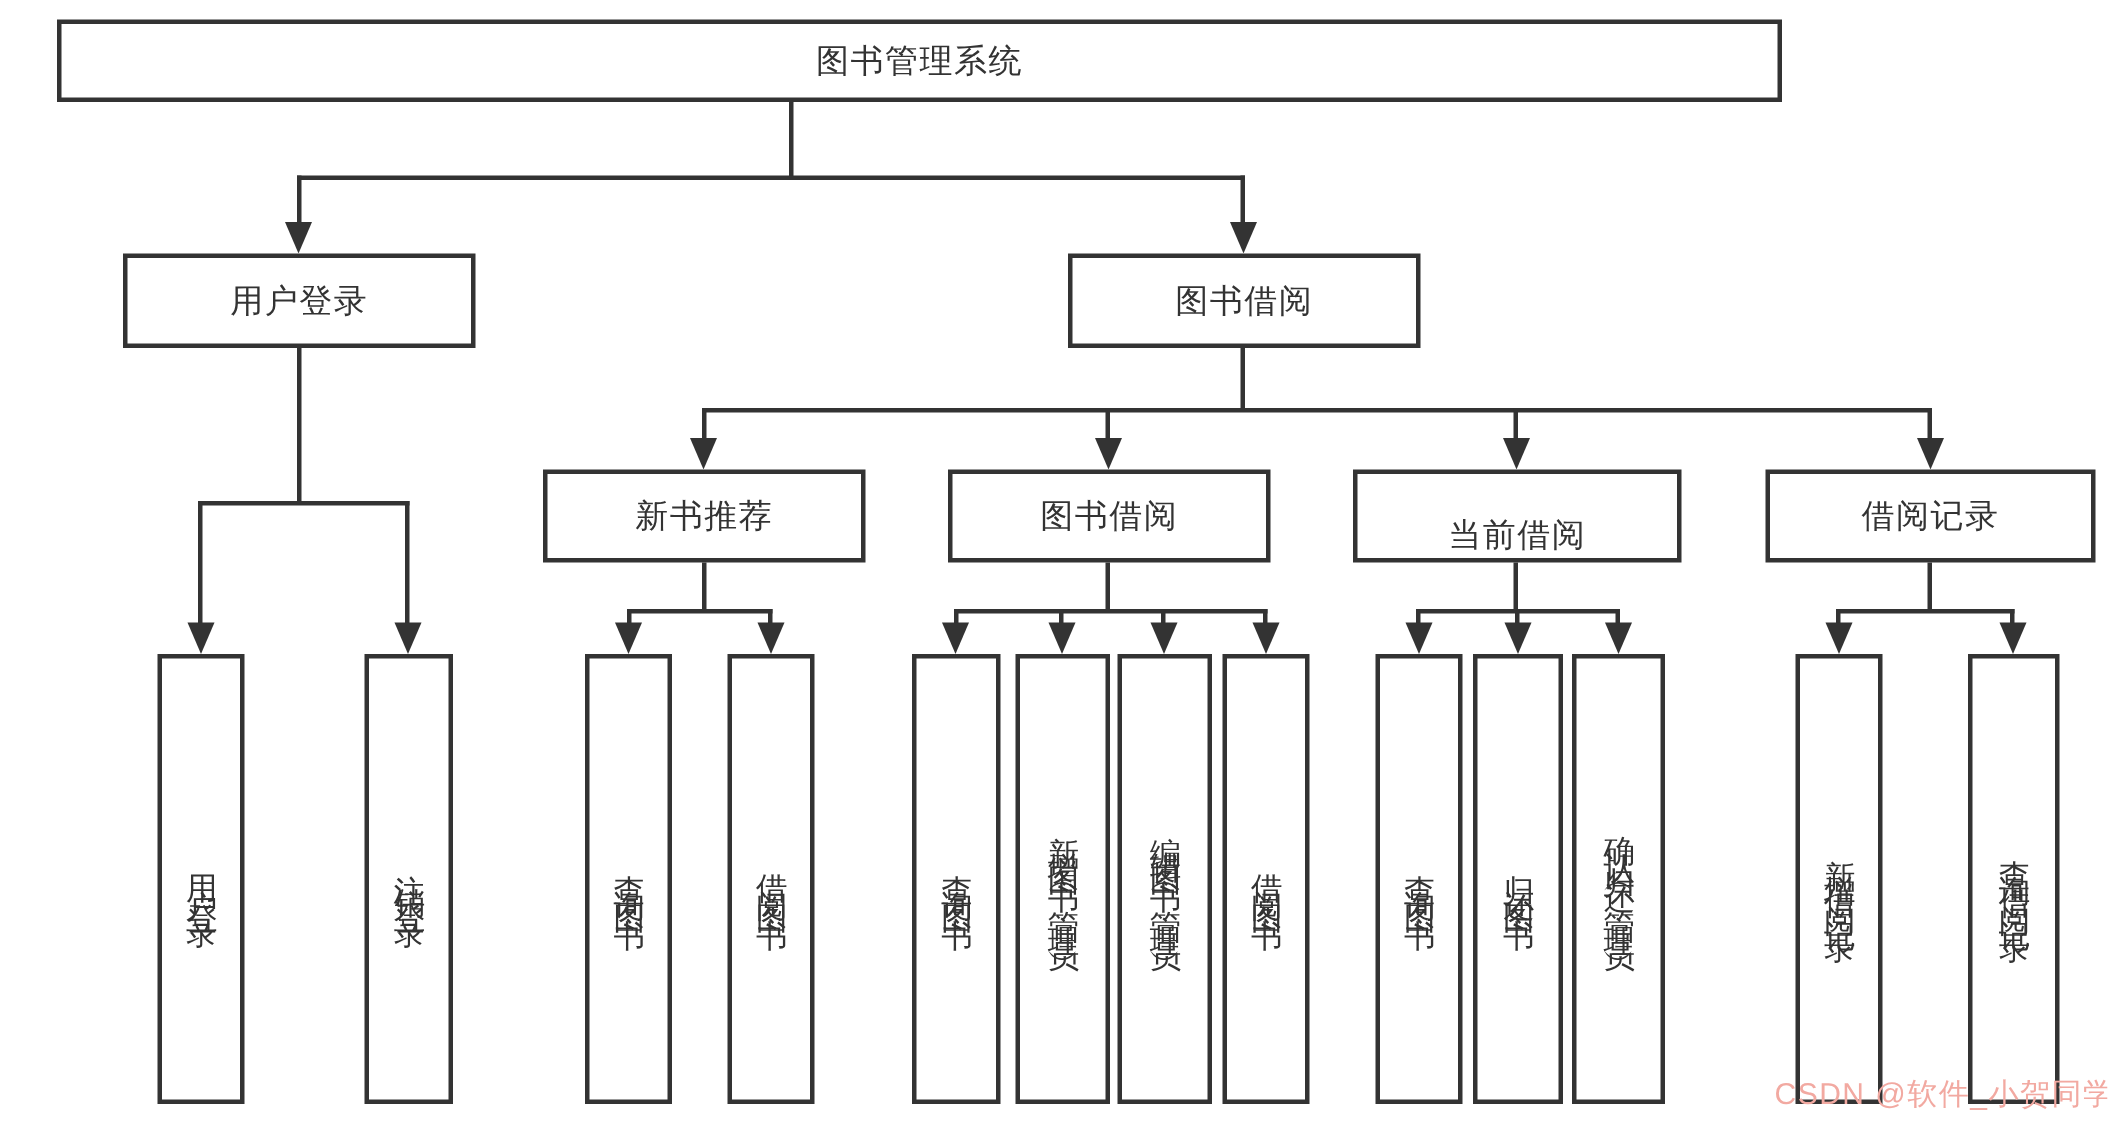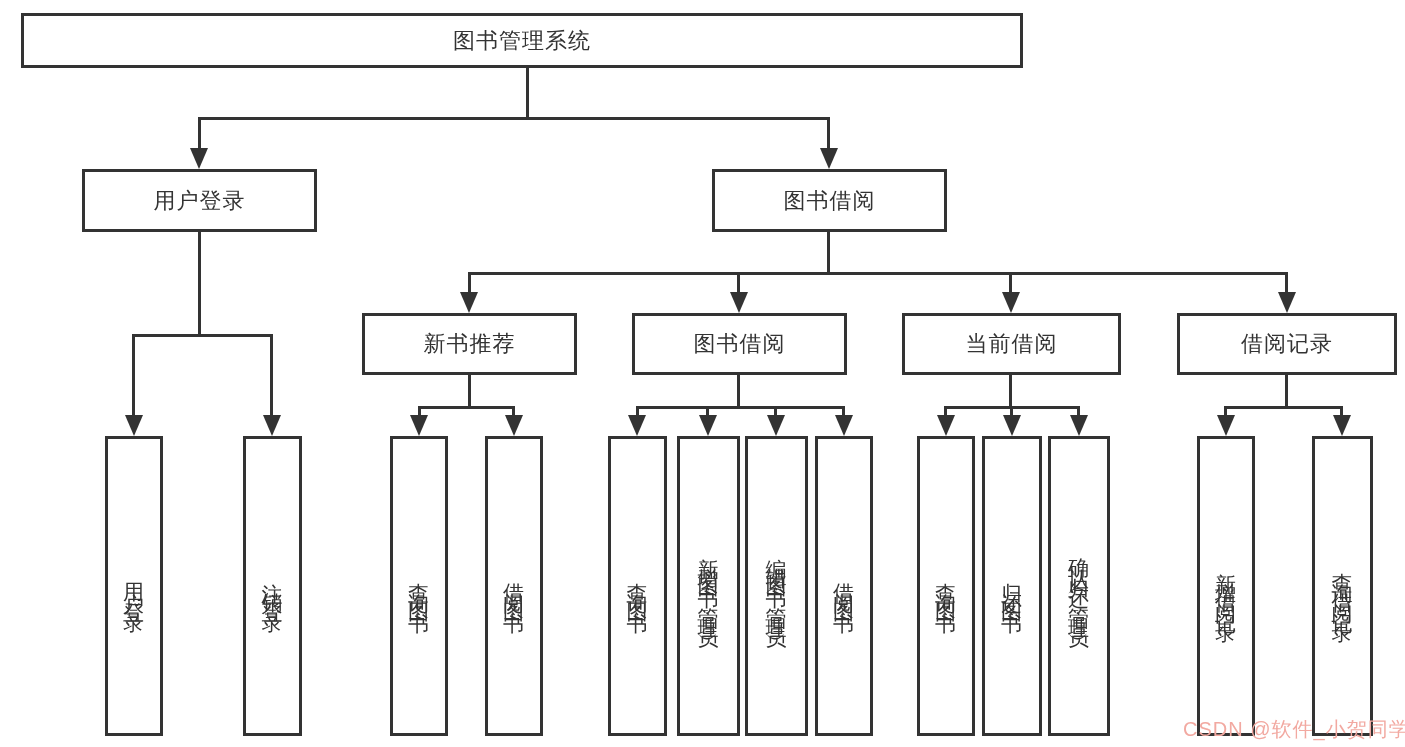--- a/index.html
+++ b/index.html
@@ -31,21 +31,21 @@
   .watermark{
     position:absolute;left:1183px;top:716px;z-index:5;
     font-size:20px;color:#f2a9a1;white-space:nowrap;letter-spacing:1px;
   }
 </style>
 </head>
 <body>
 
 <div class="canvas">
 
-  <div class="box" style="left:21px;top:13px;width:1002px;height:55px;">
+  <div class="box" style="left:38px;top:13px;width:1150px;height:55px;">
     <span>图书管理系统</span>
   </div>
 
   <div class="vline" style="left:526px;top:68px;height:50px;"></div>
   <div class="hline" style="left:198px;top:117px;width:632px;"></div>
   <div class="vline" style="left:198px;top:117px;height:32px;"></div>
   <div class="arrow" style="left:190px;top:148px;"></div>
   <div class="vline" style="left:827px;top:117px;height:32px;"></div>
   <div class="arrow" style="left:820px;top:148px;"></div>
 
@@ -73,21 +73,21 @@
   <div class="arrow" style="left:1002px;top:292px;"></div>
   <div class="vline" style="left:1285px;top:272px;height:21px;"></div>
   <div class="arrow" style="left:1278px;top:292px;"></div>
 
   <div class="box" style="left:362px;top:313px;width:215px;height:62px;">
     <span>新书推荐</span>
   </div>
   <div class="box" style="left:632px;top:313px;width:215px;height:62px;">
     <span>图书借阅</span>
   </div>
-  <div class="box" style="left:902px;top:313px;width:219px;height:62px;">
+  <div class="box" style="left:902px;top:313px;width:219px;height:62px;align-items:flex-end;">
     <span>当前借阅</span>
   </div>
   <div class="box" style="left:1177px;top:313px;width:220px;height:62px;">
     <span>借阅记录</span>
   </div>
 
   <div class="vline" style="left:468px;top:375px;height:32px;"></div>
   <div class="hline" style="left:418px;top:406px;width:97px;"></div>
   <div class="vline" style="left:418px;top:406px;height:10px;"></div>
   <div class="arrow" style="left:410px;top:415px;"></div>

